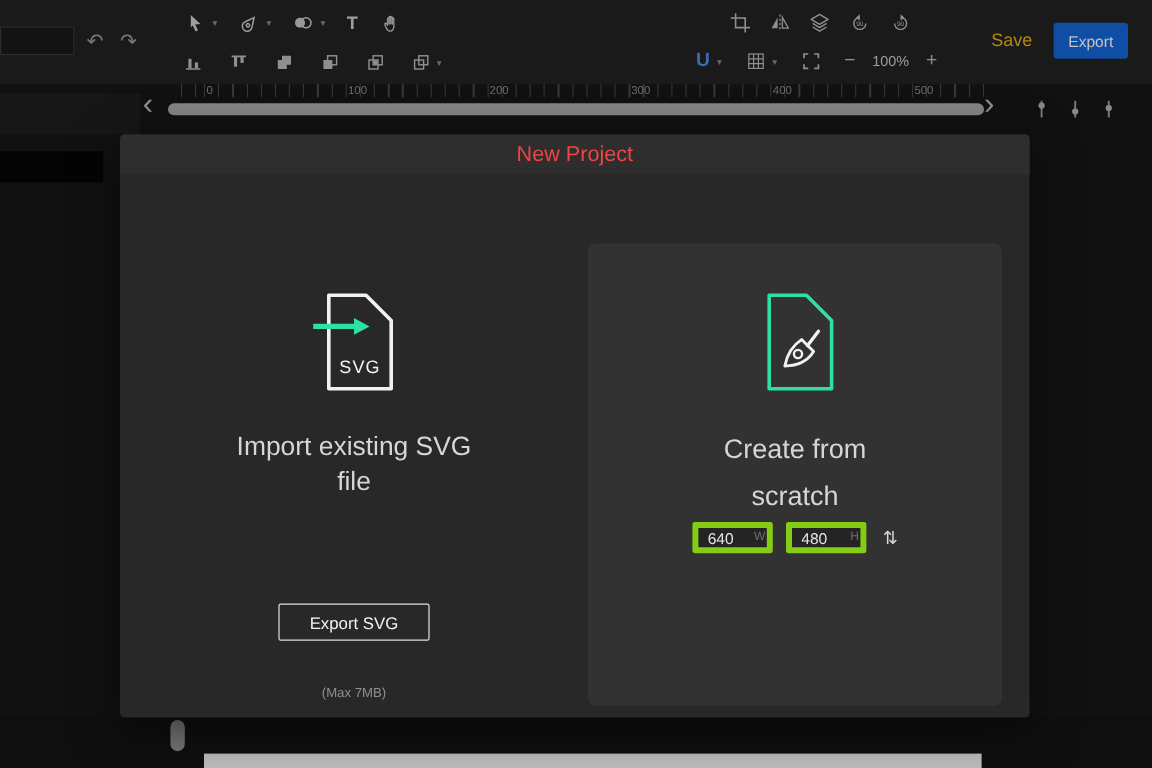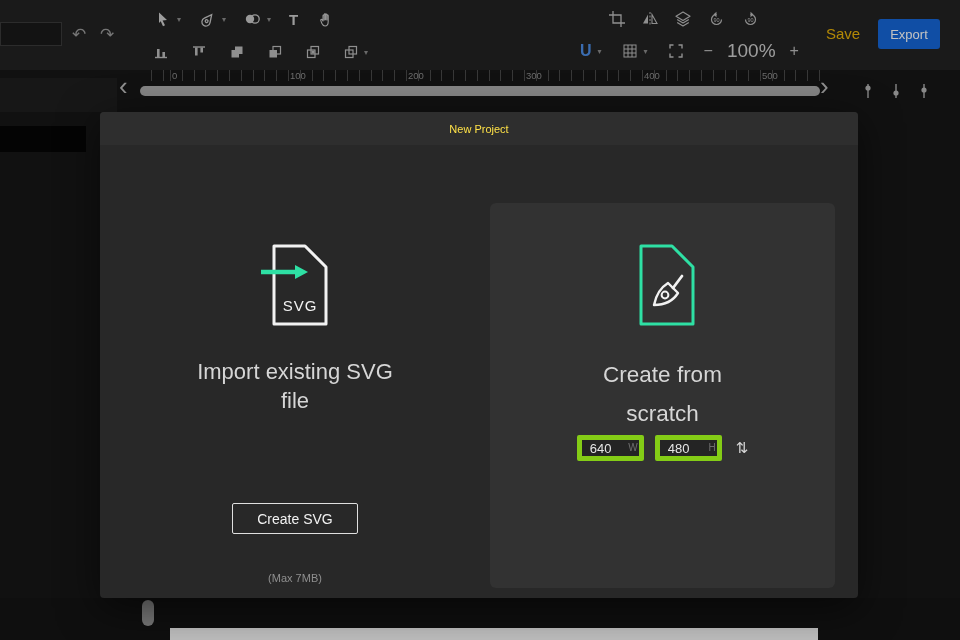--- a/index.html
+++ b/index.html
@@ -15,21 +15,21 @@
   .redo { position:absolute; left:100px; top:24px; font-size:17px; }
   .tools-row1 { position:absolute; left:155px; top:7px; height:24px; display:flex; align-items:center; gap:6px; }
   .tools-row2 { position:absolute; left:153px; top:41px; height:22px; display:flex; align-items:center; gap:22px; }
   .right-row1 { position:absolute; left:608px; top:7px; height:24px; display:flex; align-items:center; gap:15px; }
   .right-row2 { position:absolute; left:580px; top:38px; height:26px; display:flex; align-items:center; gap:6px; }
   .caret { font-size:8px; color:#8a8a8a; }
   .gap12 { margin-left:12px; } .gap14 { margin-left:14px; } .gap8 { margin-left:8px; }
   .t-label { color:#cdcdcd; font-size:15px; font-weight:700; }
   .u-label { color:#4d8fe8; font-size:16px; font-weight:700; }
   .zoom-minus,.zoom-plus { color:#bdbdbd; font-size:16px; }
-  .zoom-level { color:#cfcfcf; font-size:19px; }
+  .zoom-level { color:#cfcfcf; font-size:12px; }
   .save-btn { position:absolute; left:826px; top:25px; color:#eab308; font-size:15px; cursor:default; }
   .export-btn { position:absolute; left:878px; top:19px; width:62px; height:30px; background:#1667d9; border:none; border-radius:3px; color:#fff; font-size:13px; font-family:inherit; }
 
   .ruler-area { position:absolute; left:0; top:70px; width:960px; height:42px; }
   .chev { position:absolute; top:6px; font-size:26px; line-height:20px; color:#bdbdbd; }
   .chev-l { left:119px; } .chev-r { left:820px; }
   .ticks { position:absolute; left:140px; top:0; width:680px; height:11px;
            background:repeating-linear-gradient(90deg,#4a4a4a 0 1px,transparent 1px 11.8px);
            background-position:30px 0; }
   .tick { position:absolute; top:0; font-size:9.5px; color:#8e8e8e; padding-left:2px; }
@@ -45,21 +45,21 @@
   .artboard { position:absolute; left:170px; top:30px; width:648px; height:12px; background:#fafafa; }
 
   
   .overlay { position:absolute; inset:0; background:rgba(0,0,0,0.24); z-index:2; }
 
   
   .modal { position:absolute; left:100px; top:112px; width:758px; height:486px; z-index:3;
            background:#282828; border-radius:4px; box-shadow:0 10px 40px rgba(0,0,0,0.55); }
   .modal-header { height:33px; background:#2e2e2e; border-radius:4px 4px 0 0;
                   display:flex; align-items:center; justify-content:center; }
-  .modal-title { color:#fde047; font-size:11px; }
+  .modal-title { color:#ef4444; font-size:18px; }
   .modal-body { position:relative; height:453px; }
 
   .file-icon { position:absolute; }
   .import-icon { left:155px; top:96px; }
   .import-heading { position:absolute; left:85px; top:212px; width:220px; text-align:center;
                     color:#d6d6d6; font-size:22px; font-weight:400; line-height:29px; }
   .import-btn { position:absolute; left:132px; top:358px; width:126px; height:31px;
                 background:transparent; border:1px solid #e0e0e0; border-radius:2px;
                 color:#f2f2f2; font-size:14px; font-family:inherit; }
   .import-note { position:absolute; left:85px; top:399px; width:220px; text-align:center;
@@ -274,21 +274,21 @@
     <div class="modal-body">
 
       <div>
         <svg class="file-icon import-icon" width="80" height="88" viewBox="0 0 80 88">
           <path d="M19,5 H50 L71,26 V83 H19 Z" fill="none" stroke="#f2f2f2" stroke-width="3" stroke-linejoin="round"></path>
           <line x1="6" y1="31" x2="40" y2="31" stroke="#2ee0a4" stroke-width="4.5"></line>
           <polygon points="40,24 53,31 40,38" fill="#2ee0a4"></polygon>
           <text x="45" y="70" font-size="15" fill="#f2f2f2" text-anchor="middle" letter-spacing="1" font-family="Liberation Sans, sans-serif">SVG</text>
         </svg>
         <div class="import-heading">Import existing SVG file</div>
-        <button class="import-btn">Create SVG</button>
+        <button class="import-btn">Export SVG</button>
         <div class="import-note">(Max 7MB)</div>
       </div>
 
       <div class="create-card">
         <svg class="file-icon create-icon" width="80" height="88" viewBox="0 0 80 88">
           <path d="M19,5 H50 L71,26 V83 H19 Z" fill="none" stroke="#2ee0a4" stroke-width="3" stroke-linejoin="round"></path>
           <path d="M32,64 C34,54 38,47 46,42 L56,52 C51,60 44,64 32,64 Z" fill="none" stroke="#f2f2f2" stroke-width="2.4" stroke-linejoin="round"></path>
           <circle cx="43" cy="54" r="3.4" fill="none" stroke="#f2f2f2" stroke-width="2"></circle>
           <line x1="51" y1="47" x2="60" y2="35" stroke="#f2f2f2" stroke-width="2.8" stroke-linecap="round"></line>
         </svg>

